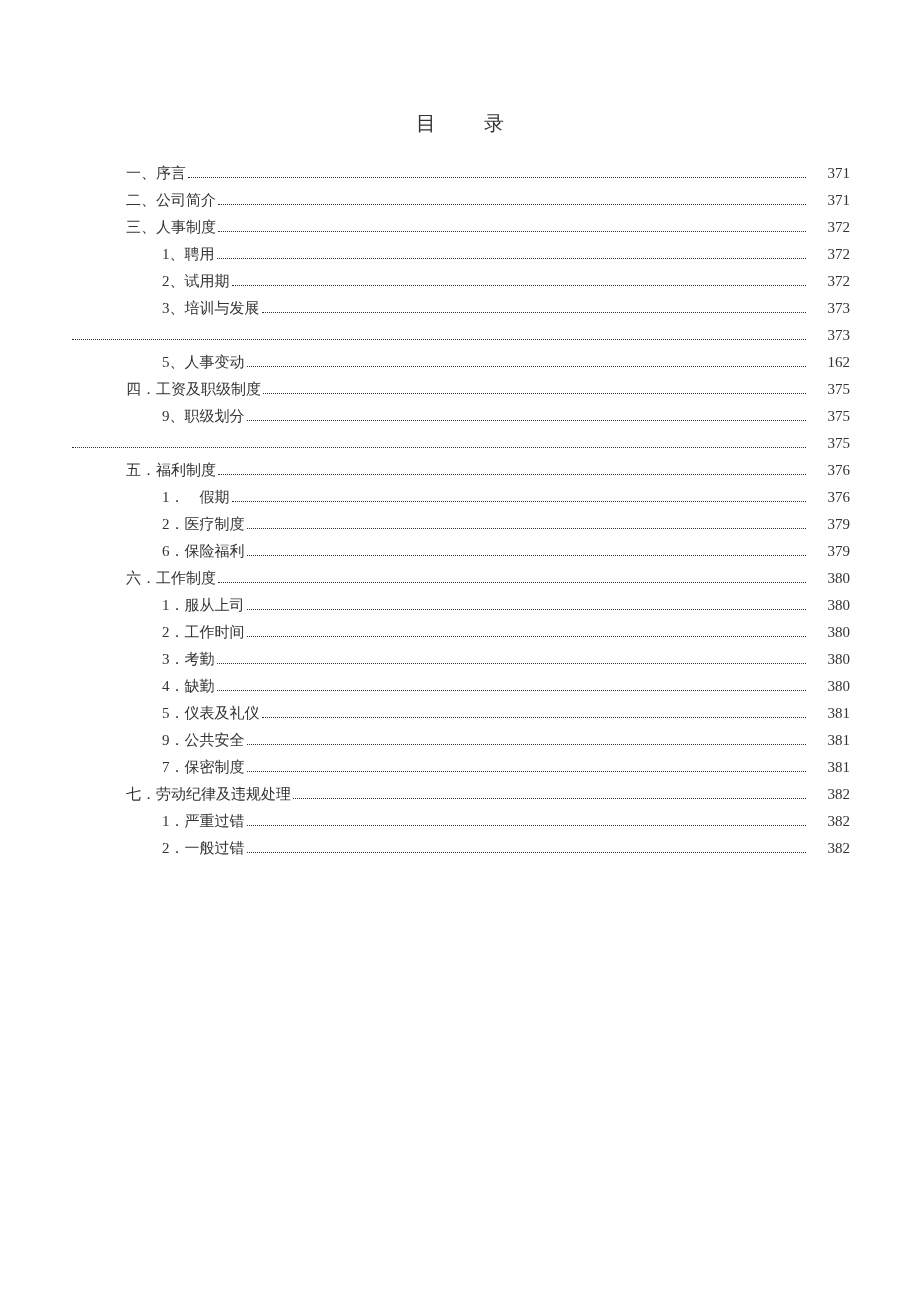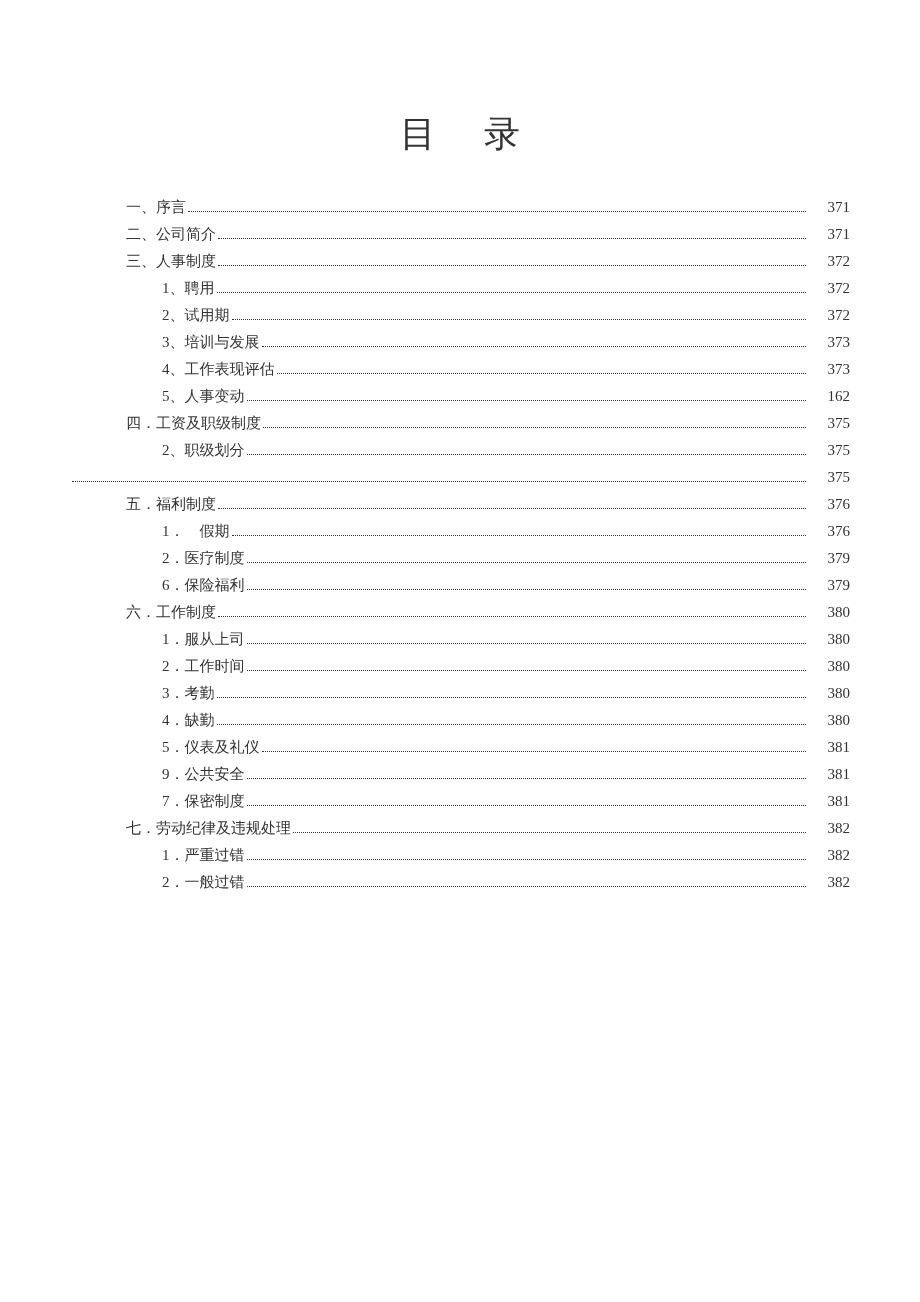--- a/index.html
+++ b/index.html
@@ -6,25 +6,25 @@
     body {
       width: 920px;
       height: 1302px;
       background: #fff;
       font-family: "SimSun", "宋体", serif;
       color: #333;
       padding: 110px 70px 0 70px;
     }
     .title {
       text-align: center;
-      font-size: 36px;
+      font-size: 20px;
       font-weight: normal;
       letter-spacing: 48px;
       padding-left: 48px;
-      margin-bottom: 36px;
+      margin-bottom: 24px;
       color: #333;
     }
     .toc { width: 100%; }
     .toc-row {
       display: flex;
       align-items: baseline;
       font-size: 15px;
       line-height: 1.6;
       margin-bottom: 3px;
       white-space: nowrap;
@@ -70,36 +70,35 @@
       <span class="label">2、试用期</span>
       <span class="leader"></span>
       <span class="page">372</span>
     </div>
     <div class="toc-row level-2">
       <span class="label">3、培训与发展</span>
       <span class="leader"></span>
       <span class="page">373</span>
     </div>
     <div class="toc-row level-2">
-      <span class="label">4、工作表现评估</span>
       <span class="leader"></span>
       <span class="page">373</span>
     </div>
     <div class="toc-row level-2">
       <span class="label">5、人事变动</span>
       <span class="leader"></span>
       <span class="page">162</span>
     </div>
     <div class="toc-row level-1">
       <span class="label">四．工资及职级制度</span>
       <span class="leader"></span>
       <span class="page">375</span>
     </div>
     <div class="toc-row level-2">
-      <span class="label">2、职级划分</span>
+      <span class="label">9、职级划分</span>
       <span class="leader"></span>
       <span class="page">375</span>
     </div>
     <div class="toc-row level-2">
       <span class="leader"></span>
       <span class="page">375</span>
     </div>
     <div class="toc-row level-1">
       <span class="label">五．福利制度</span>
       <span class="leader"></span>

